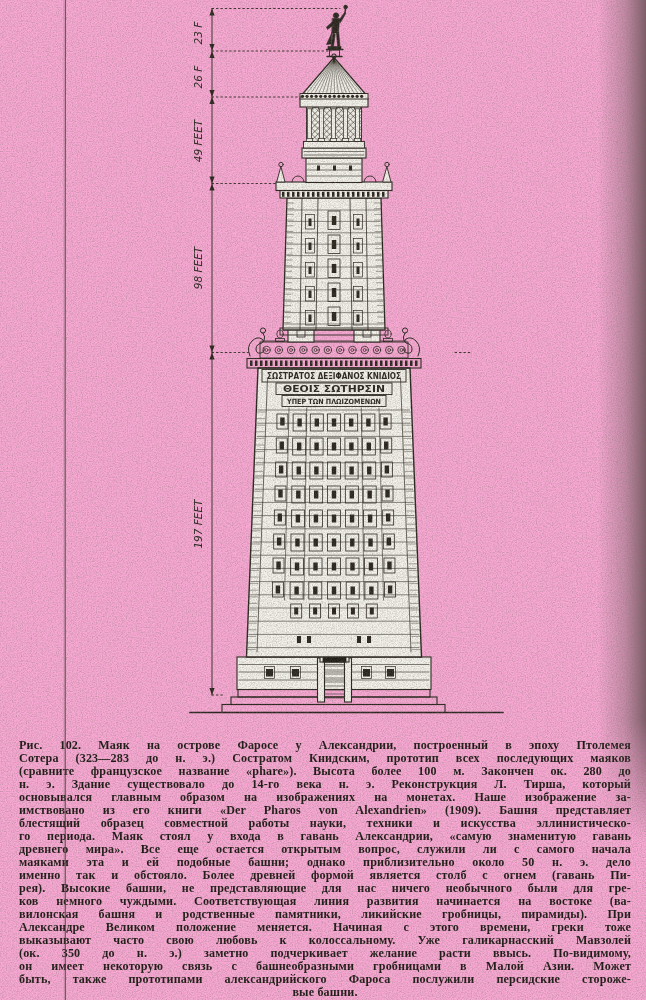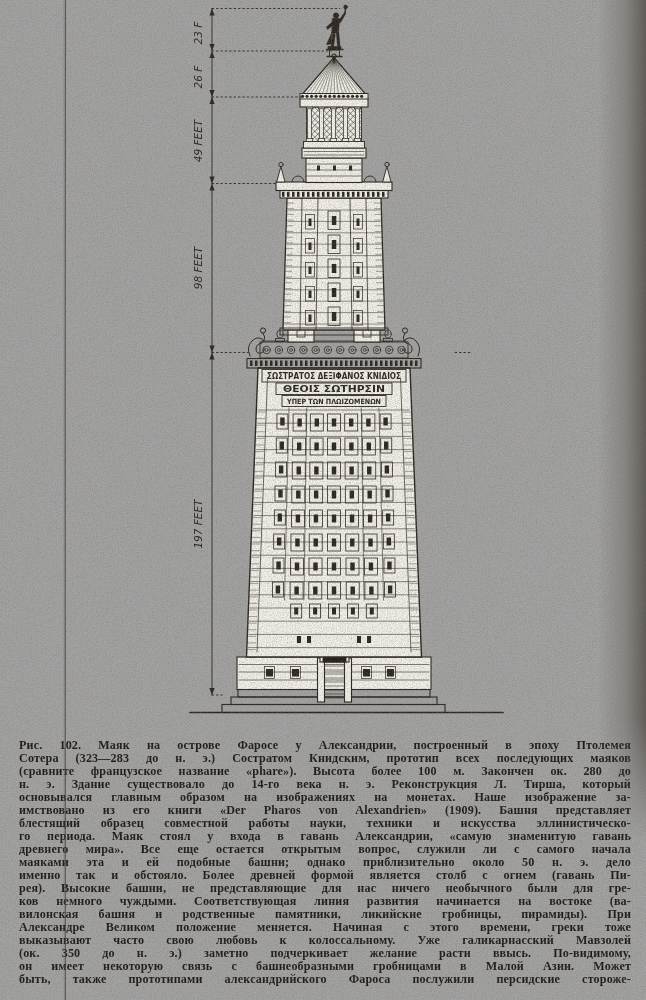--- a/index.html
+++ b/index.html
@@ -1,16 +1,16 @@
 <!DOCTYPE html>
 <html><head>
 <meta charset="utf-8">
 <style>
   html,body{margin:0;padding:0;background:#777;}
-  #page{position:relative;width:646px;height:1000px;background:#a3a3a3;overflow:hidden;
+  #page{position:relative;width:646px;height:1000px;background:#f9a8d4;overflow:hidden;
         font-family:"Liberation Serif",serif;}
   #figure-svg{position:absolute;left:0;top:0;}
   #caption{position:absolute;left:19px;top:739px;width:612px;color:#1b1813;
            font-size:12.1px;line-height:13px;font-weight:700;letter-spacing:.15px;}
   .caption-line{text-align:justify;text-align-last:justify;white-space:normal;height:13px;overflow:visible;}
   .caption-line.last{text-align:center;text-align-last:center;}
   #artifacts{position:absolute;left:0;top:0;pointer-events:none;}
   text{stroke:none;}
 </style>
 </head>
@@ -696,20 +696,21 @@
       <div class="caption-line">маяками эта и ей подобные башни; однако приблизительно около 50 н. э. дело</div>
       <div class="caption-line">именно так и обстояло. Более древней формой является столб с огнем (гавань Пи-</div>
       <div class="caption-line">рея). Высокие башни, не представляющие для нас ничего необычного были для гре-</div>
       <div class="caption-line">ков немного чуждыми. Соответствующая линия развития начинается на востоке (ва-</div>
       <div class="caption-line">вилонская башня и родственные памятники, ликийские гробницы, пирамиды). При</div>
       <div class="caption-line">Александре Великом положение меняется. Начиная с этого времени, греки тоже</div>
       <div class="caption-line">выказывают часто свою любовь к колоссальному. Уже галикарнасский Мавзолей</div>
       <div class="caption-line">(ок. 350 до н. э.) заметно подчеркивает желание расти ввысь. По-видимому,</div>
       <div class="caption-line">он имеет некоторую связь с башнеобразными гробницами в Малой Азии. Может</div>
       <div class="caption-line">быть, также прототипами александрийского Фароса послужили персидские стороже-</div>
+      <div class="caption-line last">вые башни.</div>
     </div>
 
   <svg id="artifacts" width="646" height="1000" viewBox="0 0 646 1000" xmlns="http://www.w3.org/2000/svg">
     <defs>
       <linearGradient id="eg" x1="0" y1="0" x2="1" y2="0">
         <stop offset="0" stop-color="#46403a" stop-opacity="0"></stop>
         <stop offset="0.55" stop-color="#46403a" stop-opacity="0.28"></stop>
         <stop offset="1" stop-color="#332d26" stop-opacity="0.62"></stop>
       </linearGradient>
       <linearGradient id="fadeg" x1="0" y1="0" x2="0" y2="1">

